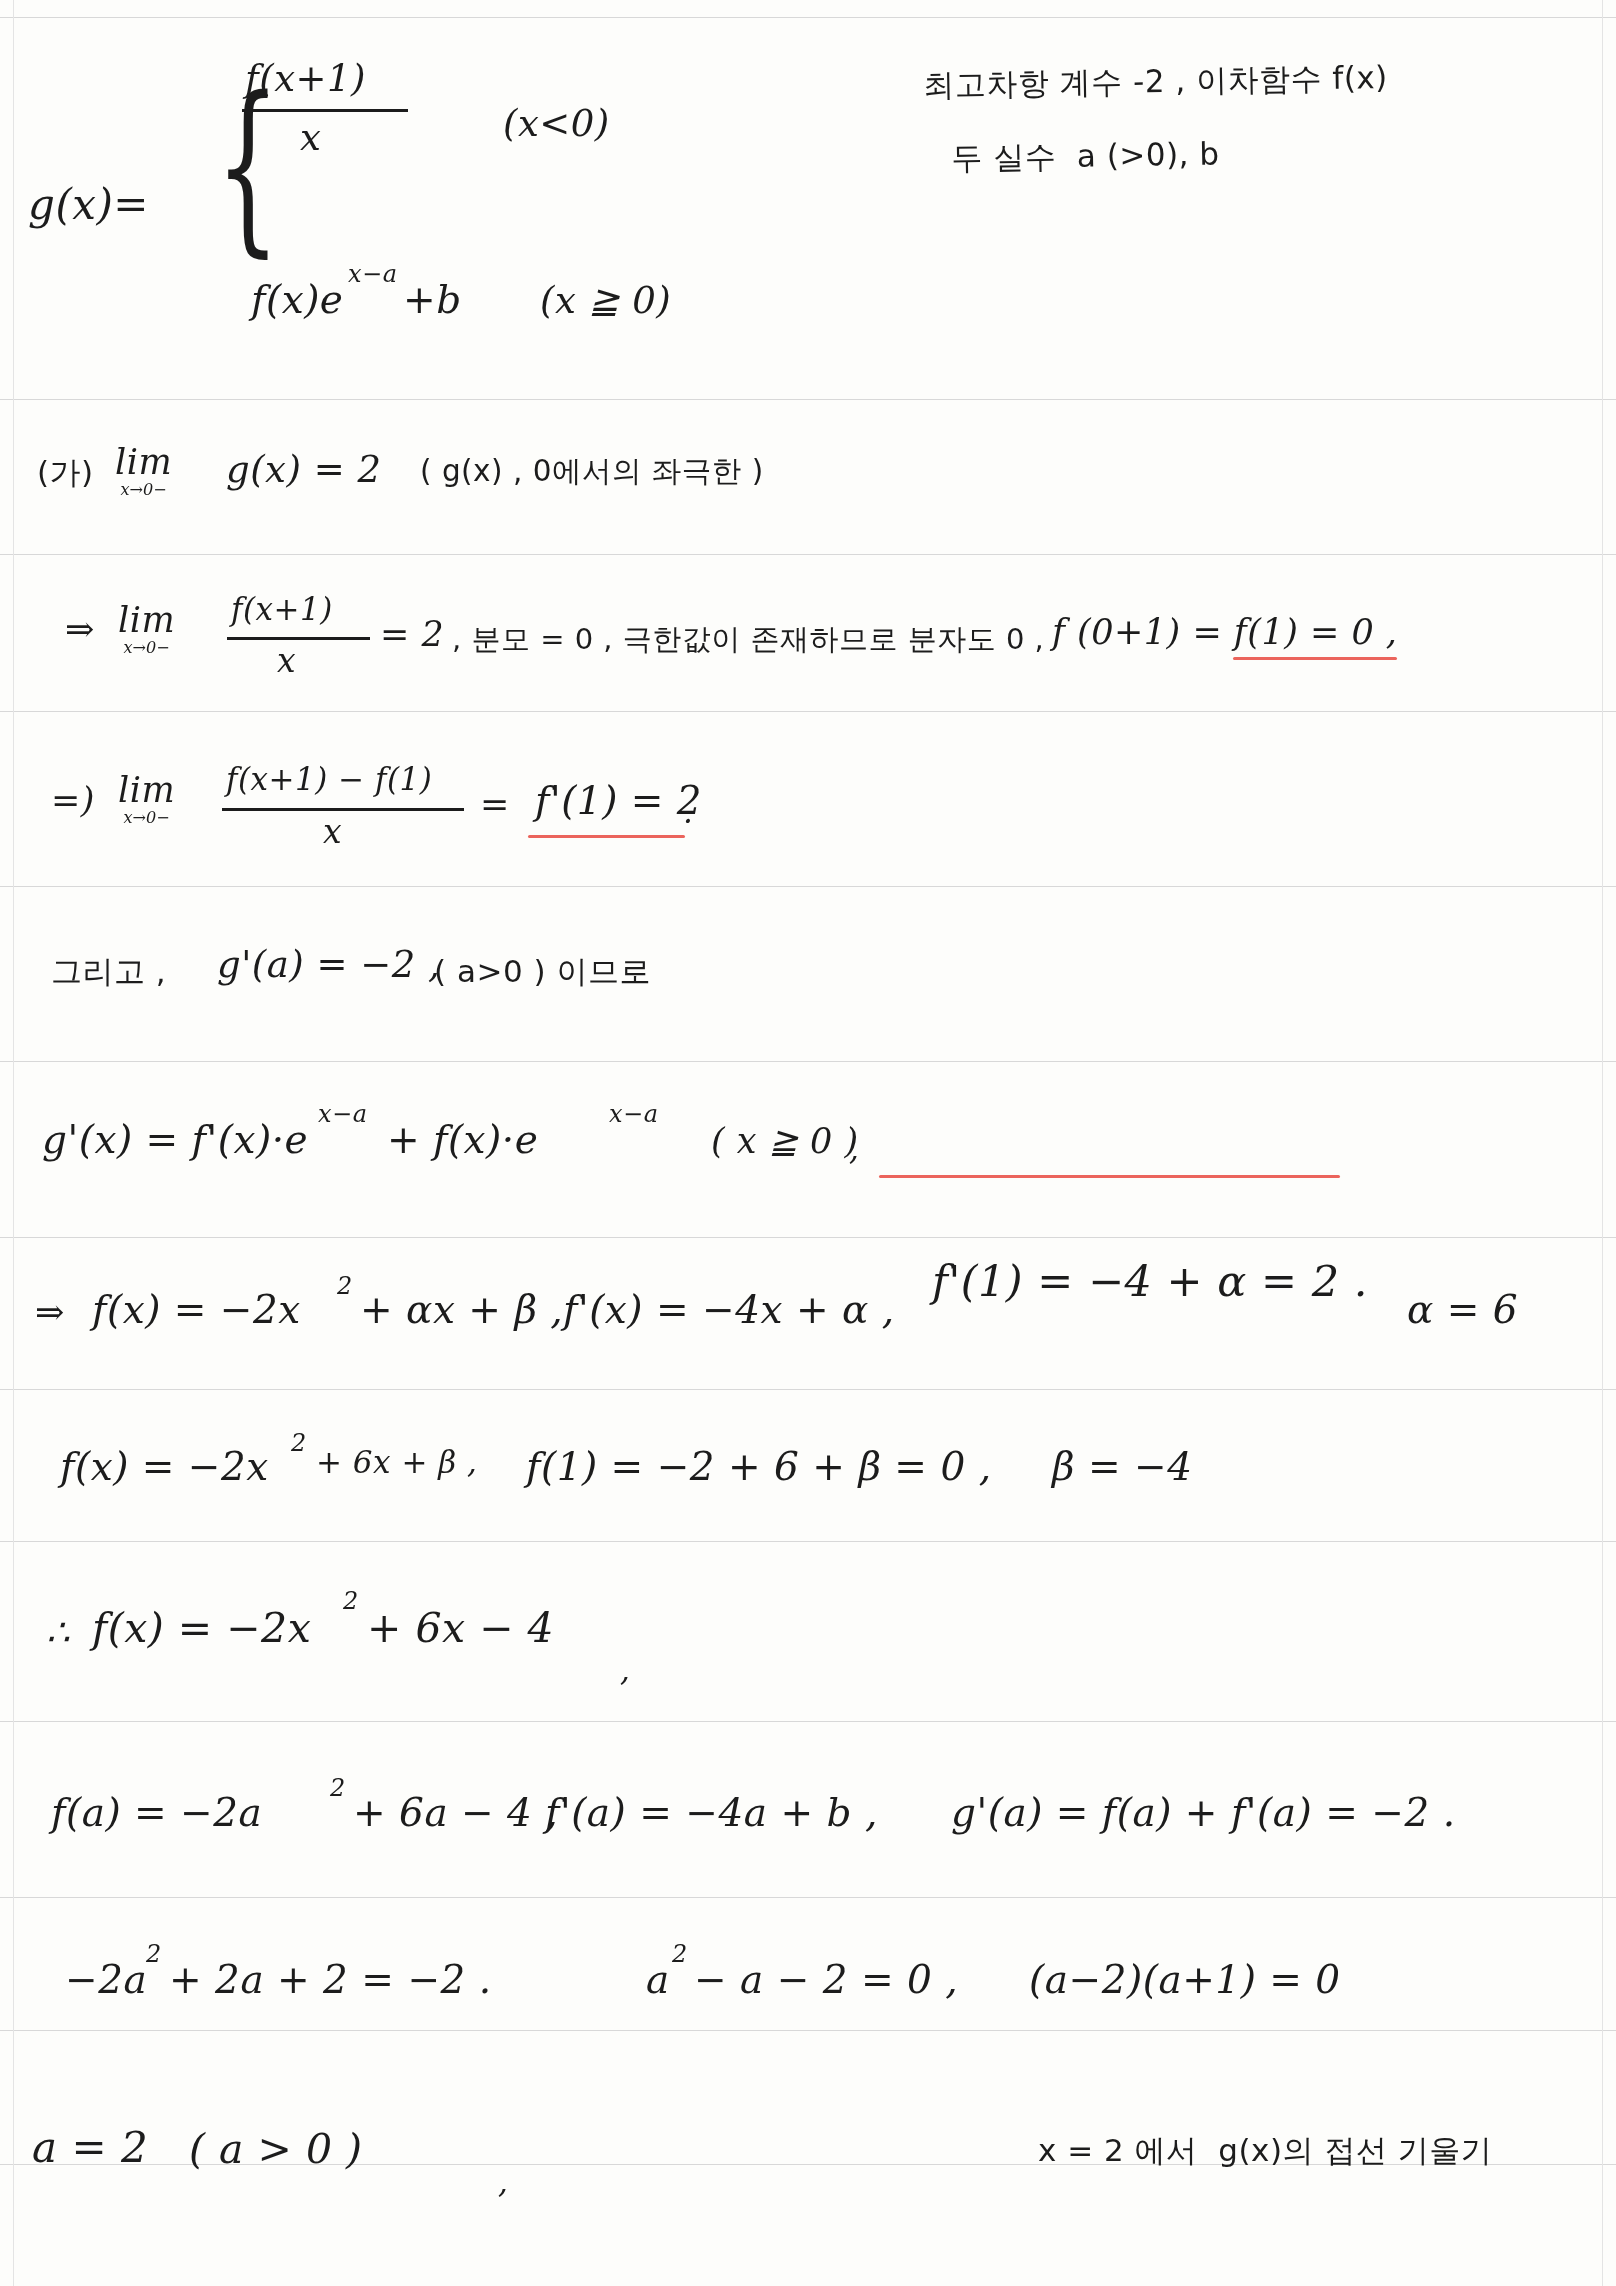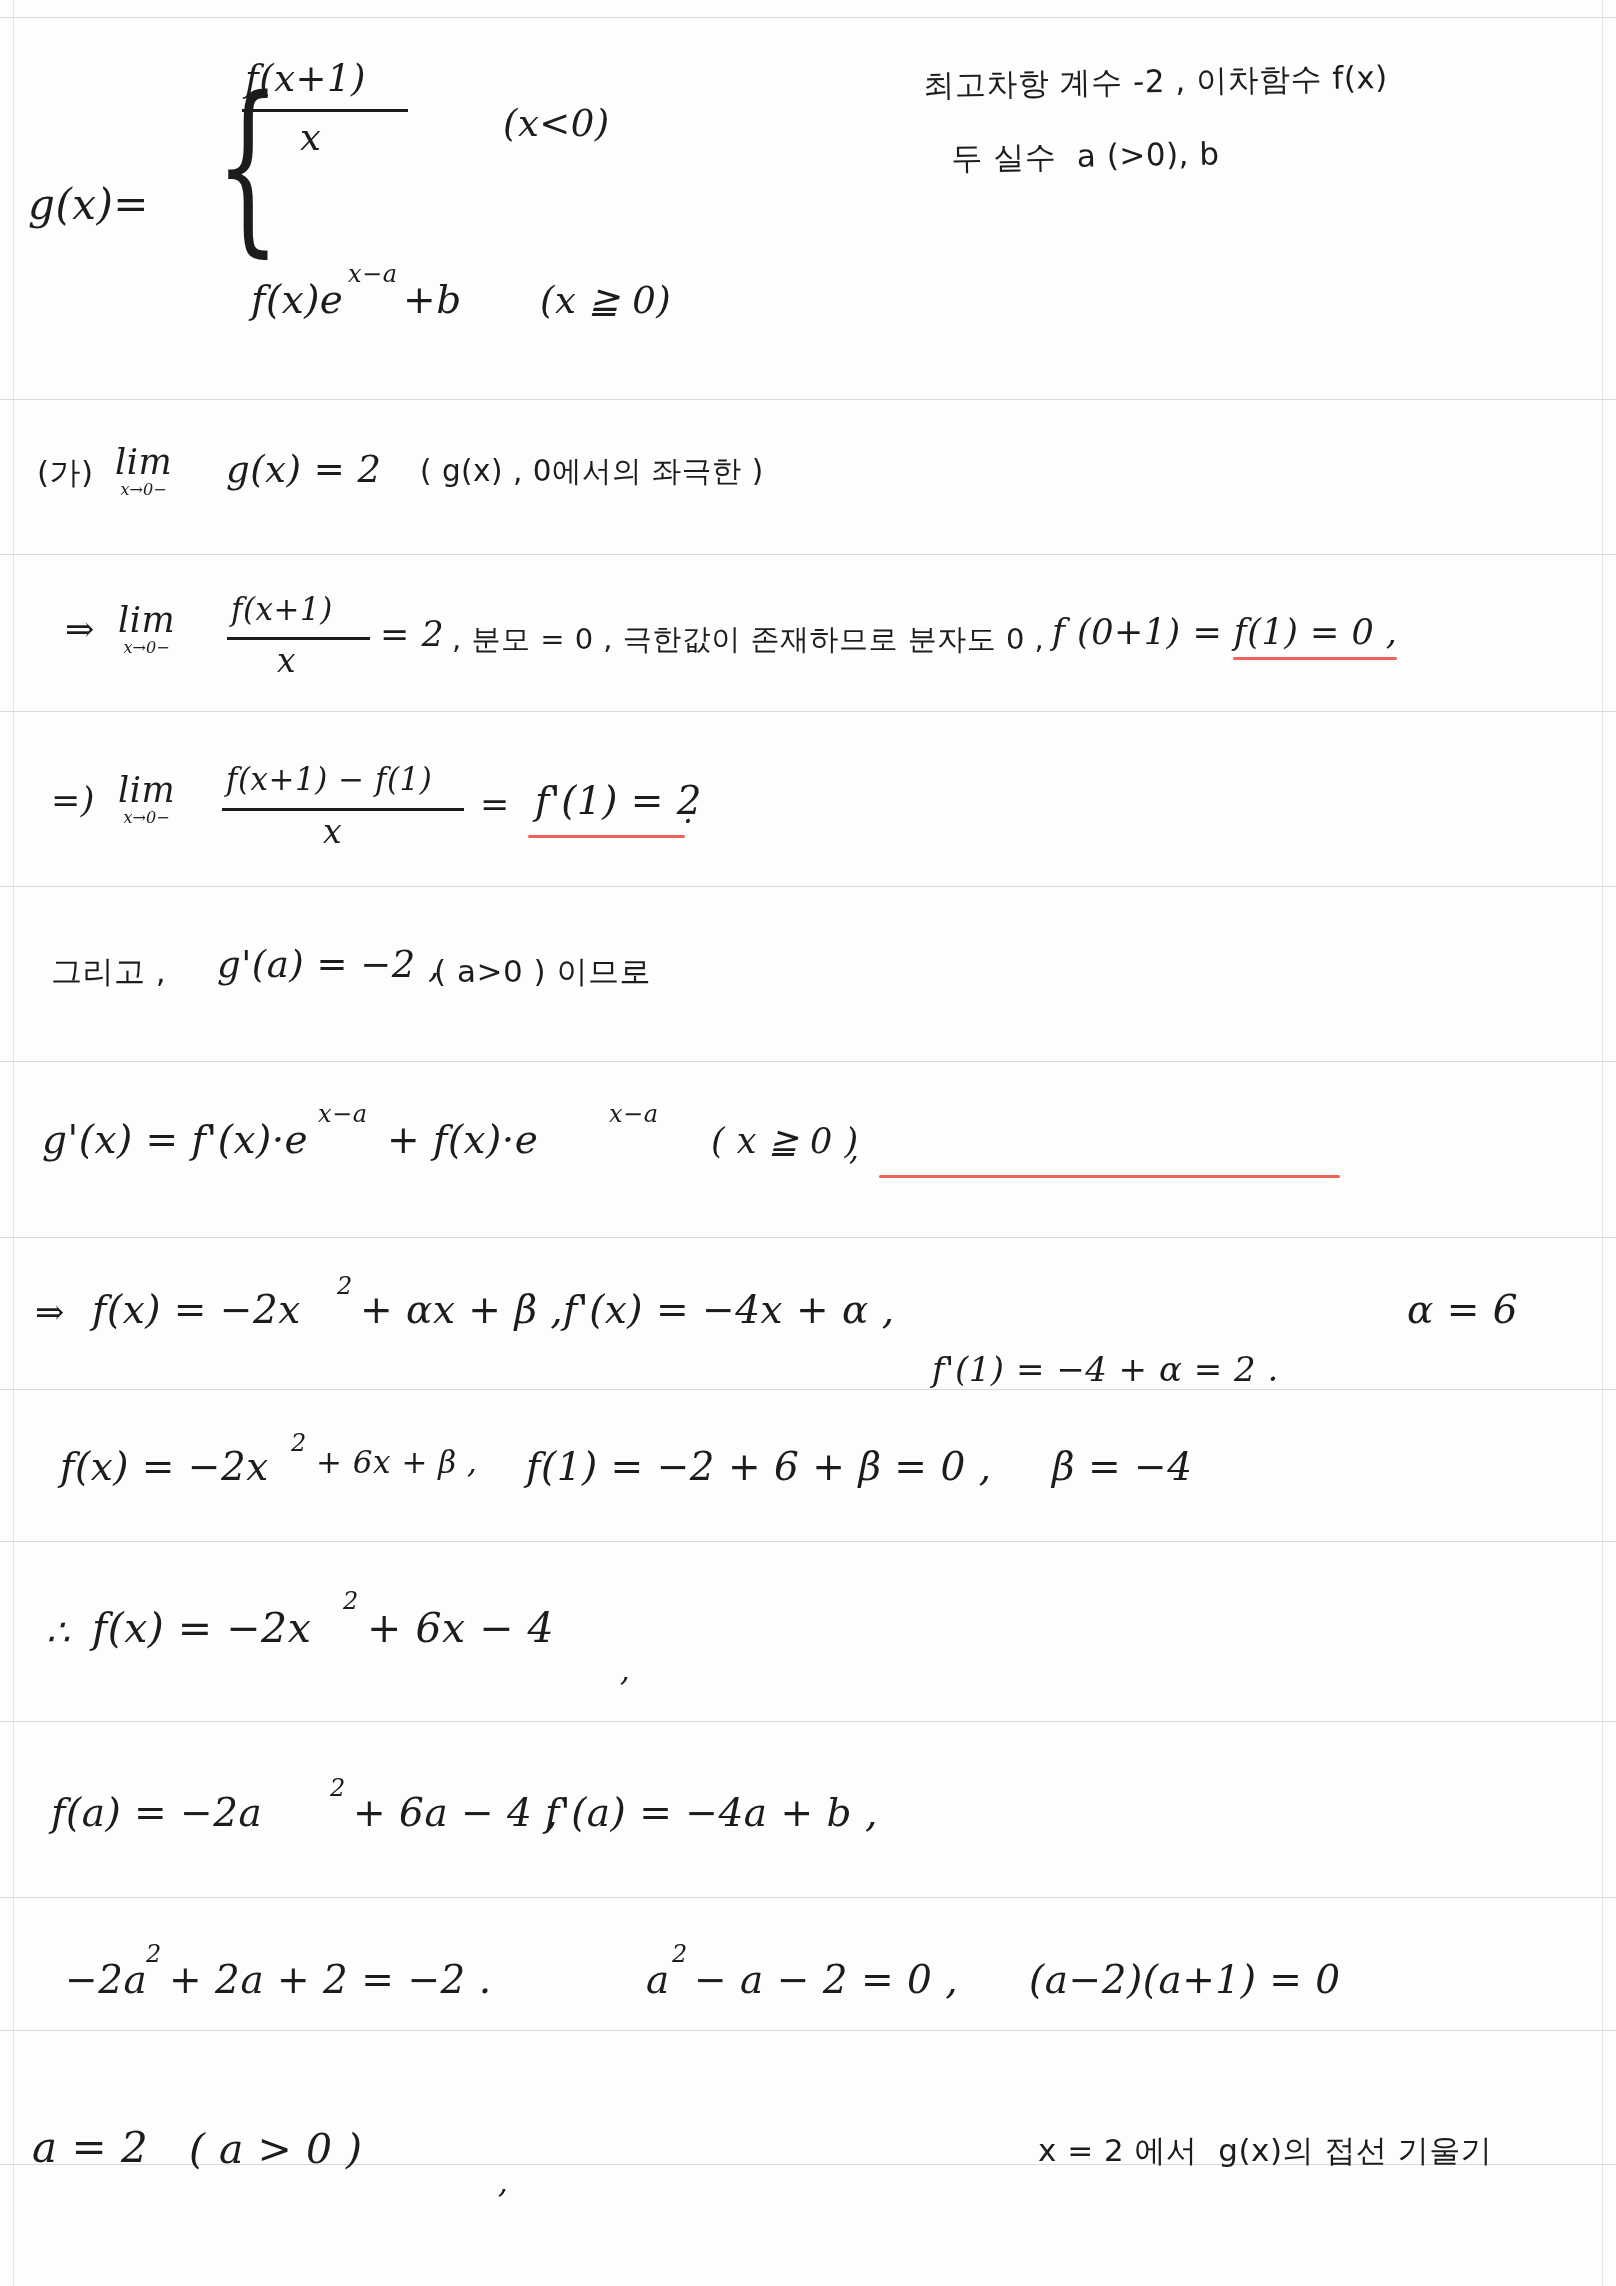--- a/index.html
+++ b/index.html
@@ -145,39 +145,40 @@
   <div class="note hand" style="left:609px; top:1100px; font-size:24px;">x−a</div>
   <div class="note hand" style="left:711px; top:1121px; font-size:35px;">( x ≧ 0 )</div>
   <div class="note hand" style="left:849px; top:1131px; font-size:31px;">,</div>
   <div class="underline-red" style="left:879px; top:1175px; width:461px;"></div>
 
   <div class="note hand" style="left:35px; top:1292px; font-size:35px;">⇒</div>
   <div class="note hand" style="left:92px; top:1287px; font-size:39px;">f(x) = −2x</div>
   <div class="note hand" style="left:337px; top:1272px; font-size:24px;">2</div>
   <div class="note hand" style="left:360px; top:1287px; font-size:39px;">+ αx + β ,</div>
   <div class="note hand" style="left:563px; top:1287px; font-size:39px;">f'(x) = −4x + α ,</div>
-  <div class="note hand" style="left:932px; top:1349px; font-size:34px;">f'(1) = −4 + α = 2 .</div>
+  <div class="note hand" style="left:932px; top:1256px; font-size:43px;">f'(1) = −4 + α = 2 .</div>
   <div class="note hand" style="left:1407px; top:1287px; font-size:39px;">α = 6</div>
 
   <div class="note hand" style="left:60px; top:1444px; font-size:39px;">f(x) = −2x</div>
   <div class="note hand" style="left:291px; top:1429px; font-size:24px;">2</div>
   <div class="note hand" style="left:316px; top:1444px; font-size:31px;">+ 6x + β ,</div>
   <div class="note hand" style="left:526px; top:1444px; font-size:39px;">f(1) = −2 + 6 + β = 0 ,</div>
   <div class="note hand" style="left:1052px; top:1444px; font-size:39px;">β = −4</div>
 
   <div class="note hand" style="left:46px; top:1611px; font-size:37px;">∴</div>
   <div class="note hand" style="left:92px; top:1604px; font-size:41px;">f(x) = −2x</div>
   <div class="note hand" style="left:343px; top:1587px; font-size:24px;">2</div>
   <div class="note hand" style="left:367px; top:1604px; font-size:41px;">+ 6x − 4</div>
   <div class="note hand" style="left:620px; top:1652px; font-size:31px;">,</div>
 
   <div class="note hand" style="left:51px; top:1790px; font-size:39px;">f(a) = −2a</div>
   <div class="note hand" style="left:330px; top:1774px; font-size:24px;">2</div>
   <div class="note hand" style="left:353px; top:1790px; font-size:39px;">+ 6a − 4 ,</div>
   <div class="note hand" style="left:545px; top:1790px; font-size:39px;">f'(a) = −4a + b ,</div>
+  <div class="note hand" style="left:951px; top:1790px; font-size:39px;">g'(a) = f(a) + f'(a) = −2 .</div>
 
   <div class="note hand" style="left:65px; top:1957px; font-size:39px;">−2a</div>
   <div class="note hand" style="left:146px; top:1940px; font-size:24px;">2</div>
   <div class="note hand" style="left:169px; top:1957px; font-size:39px;">+ 2a + 2 = −2 .</div>
   <div class="note hand" style="left:646px; top:1957px; font-size:39px;">a</div>
   <div class="note hand" style="left:672px; top:1940px; font-size:24px;">2</div>
   <div class="note hand" style="left:694px; top:1957px; font-size:39px;">− a − 2 = 0 ,</div>
   <div class="note hand" style="left:1029px; top:1957px; font-size:39px;">(a−2)(a+1) = 0</div>
 
   <div class="note hand" style="left:32px; top:2123px; font-size:42px;">a = 2</div>

